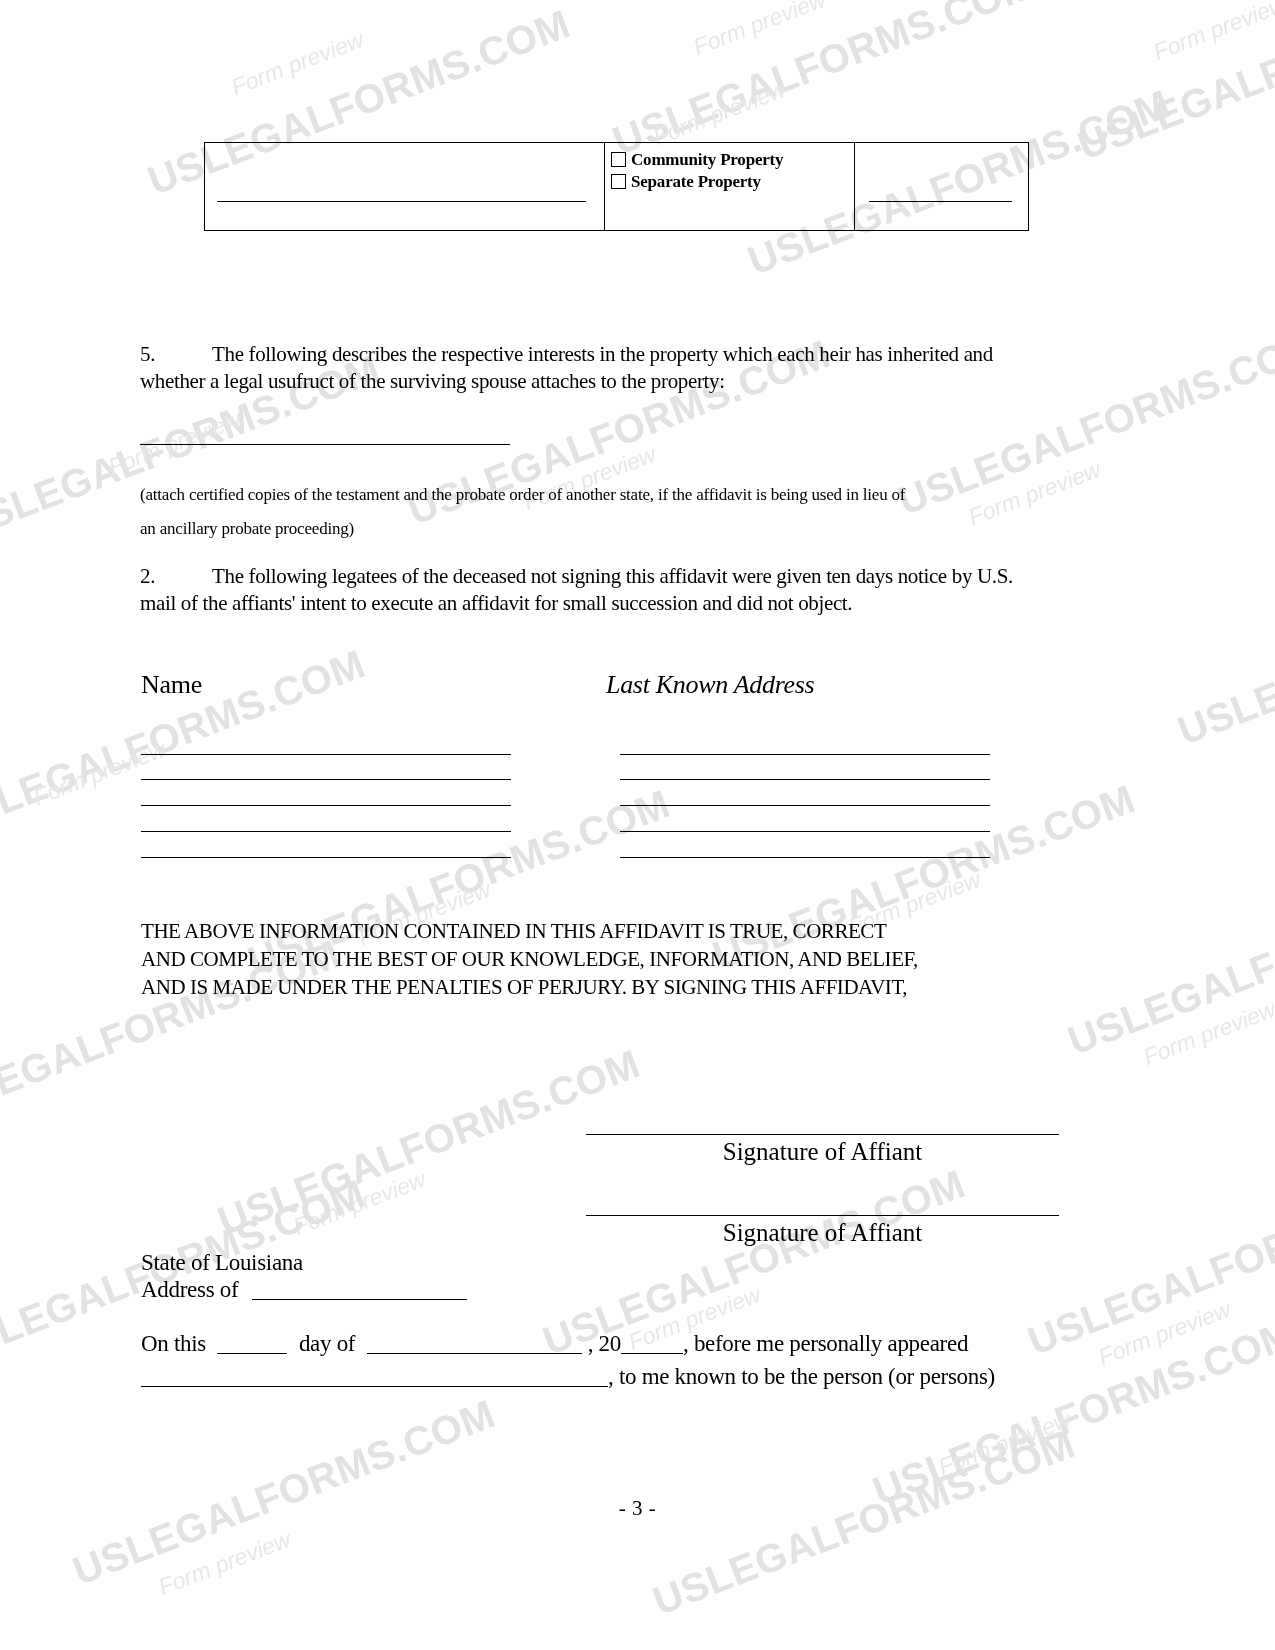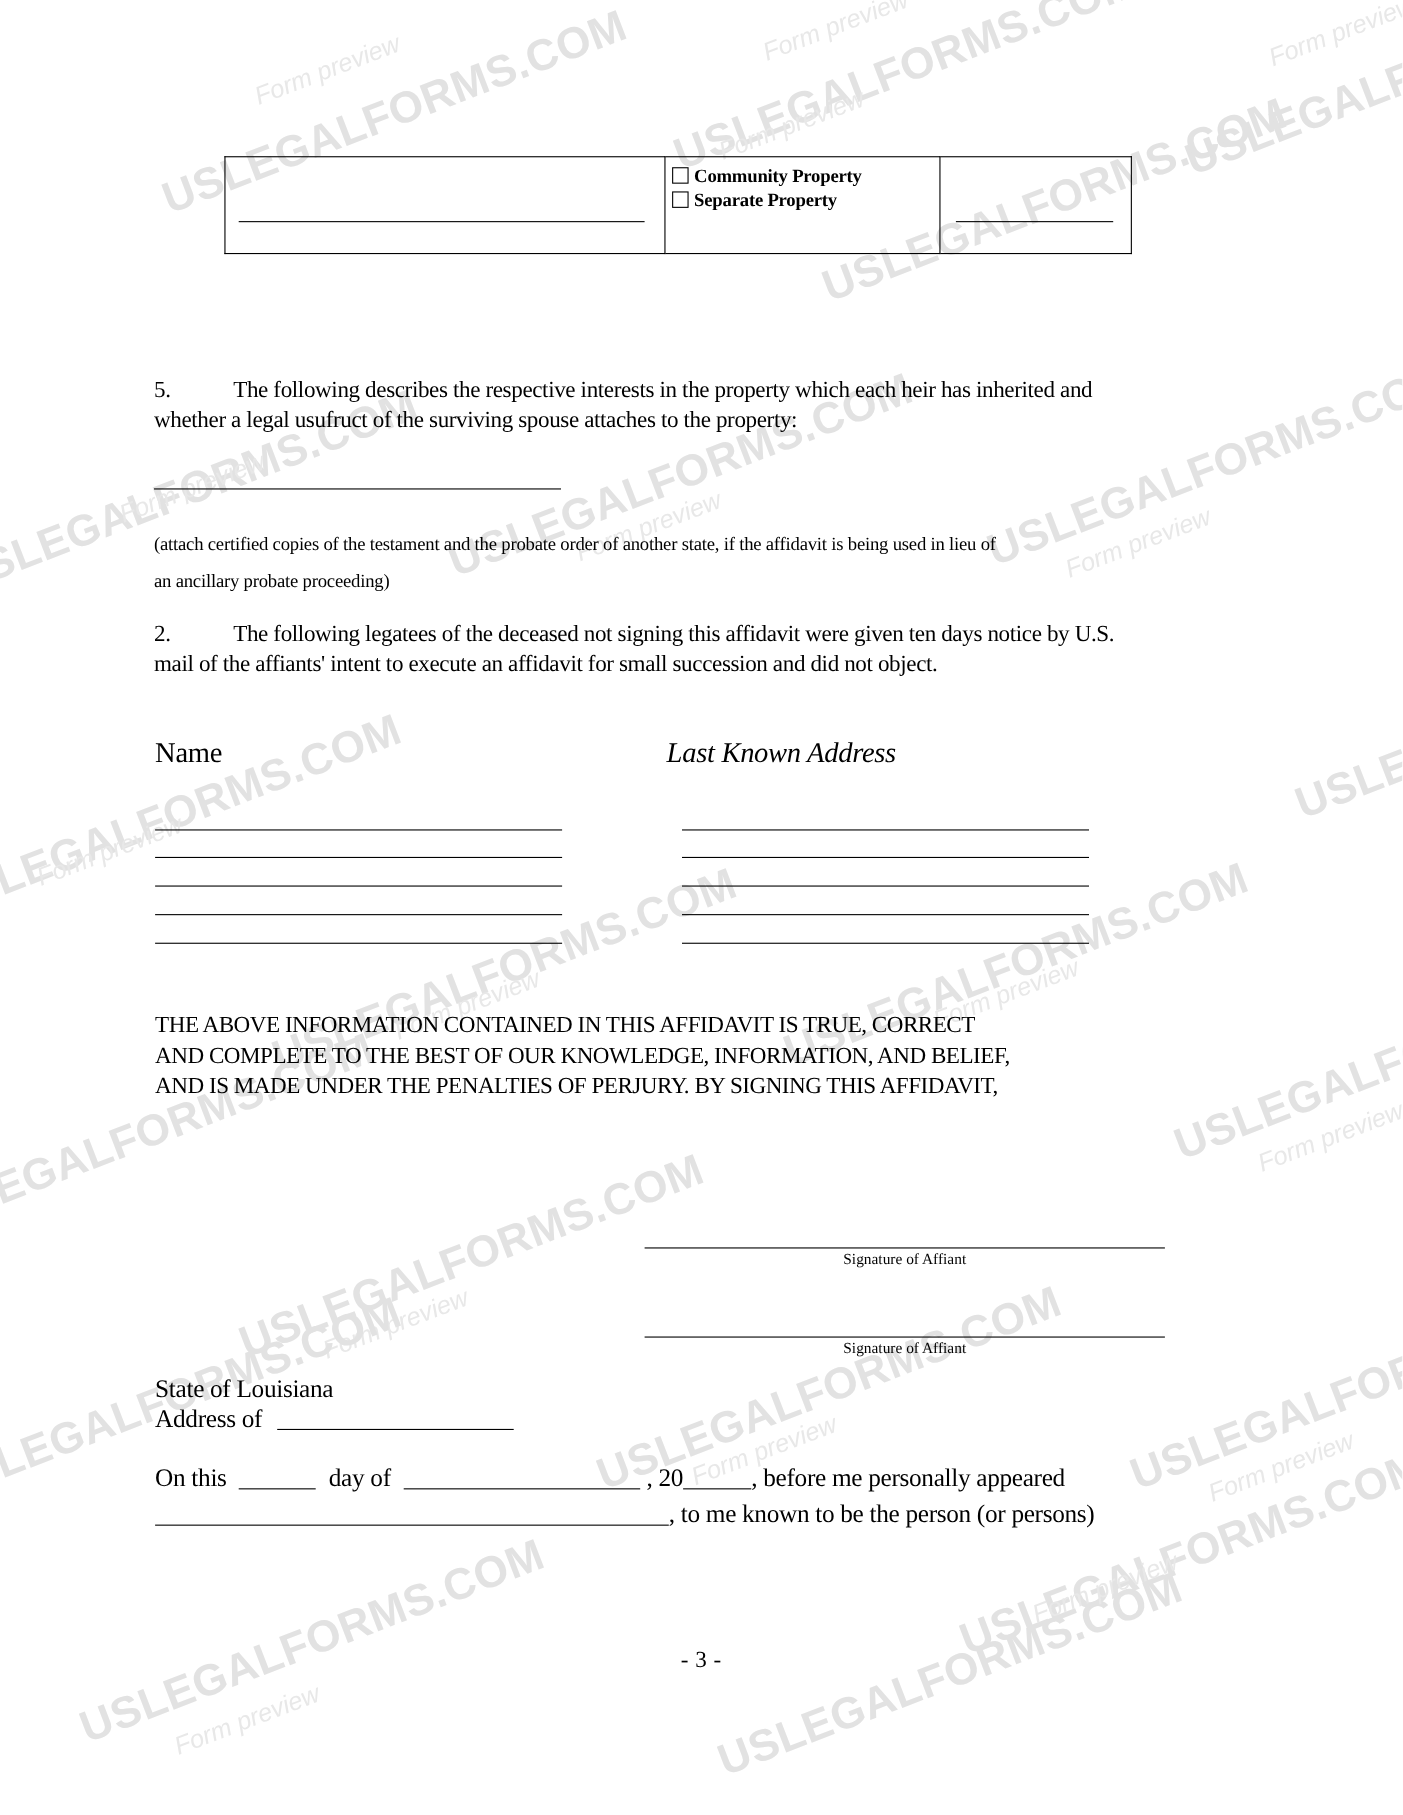--- a/index.html
+++ b/index.html
@@ -134,21 +134,21 @@
   }
 
   .label {
     position: absolute;
     font-size: 26px;
     letter-spacing: -0.3px;
   }
 
   .sig-label {
     position: absolute;
-    font-size: 14px;
+    font-size: 25px;
     letter-spacing: 0px;
     text-align: center;
   }
 
   .notary {
     position: absolute;
     font-size: 23px;
     line-height: 1.33;
     letter-spacing: -0.3px;
   }

